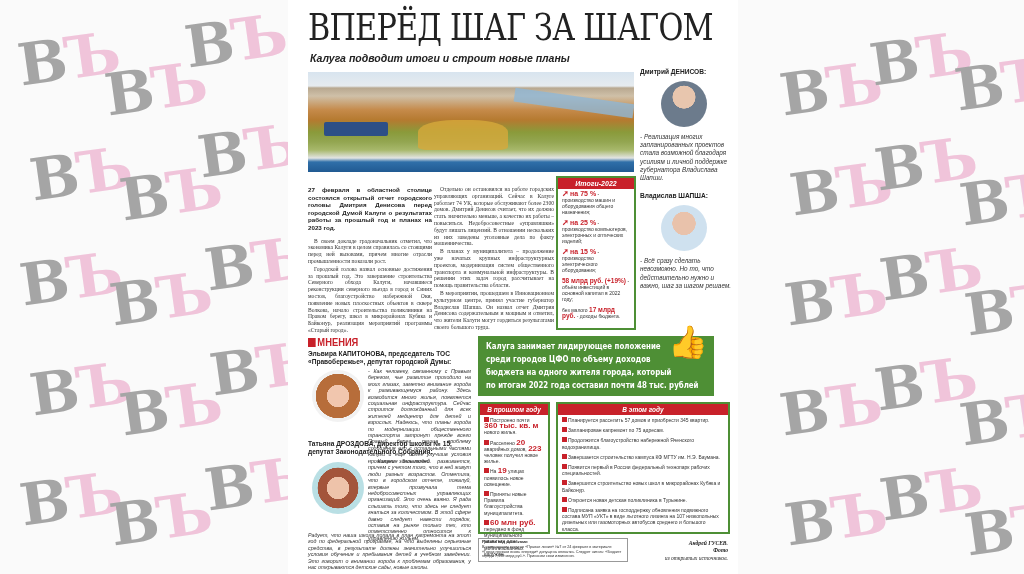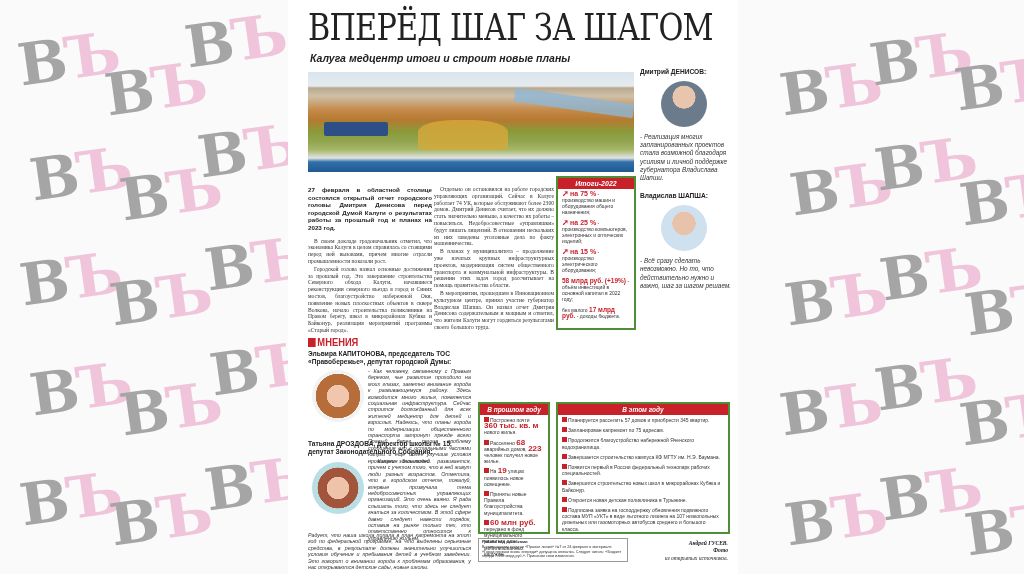--- a/index.html
+++ b/index.html
@@ -82,21 +82,21 @@
   <div class="logo" style="left:780px;top:380px;"><span class="b1">В</span><span class="b2">Ъ</span></div>
   <div class="logo" style="left:875px;top:355px;"><span class="b1">В</span><span class="b2">Ъ</span></div>
   <div class="logo" style="left:960px;top:390px;"><span class="b1">В</span><span class="b2">Ъ</span></div>
   <div class="logo" style="left:785px;top:490px;"><span class="b1">В</span><span class="b2">Ъ</span></div>
   <div class="logo" style="left:880px;top:465px;"><span class="b1">В</span><span class="b2">Ъ</span></div>
   <div class="logo" style="left:965px;top:500px;"><span class="b1">В</span><span class="b2">Ъ</span></div>
 </div>
 
 <div class="page">
   <div class="title">ВПЕРЁД ШАГ ЗА ШАГОМ</div>
-  <div class="subtitle">Калуга медцентр итоги и строит новые планы</div>
+  <div class="subtitle">Калуга подводит итоги и строит новые планы</div>
 
   <div class="photo">
     <div class="river"></div>
     <div class="stadium"></div>
     <div class="trees"></div>
   </div>
 
   <div class="col" style="left:20px;top:186px;width:124px;">
     <div class="lead">27 февраля в областной столице состоялся открытый отчет городского головы Дмитрия Денисова перед городской Думой Калуги о результатах работы за прошлый год и планах на 2023 год.</div>
     <div style="height:6px"></div>
@@ -133,25 +133,32 @@
 
   <div class="op-name" style="left:20px;top:350px;width:160px;">Эльвира КАПИТОНОВА, председатель ТОС «Правобережье», депутат городской Думы:</div>
   <div class="op-photo op1" style="left:24px;top:370px;"></div>
   <div class="op-text" style="left:80px;top:368px;width:103px;">- Как человеку, связанному с Правым берегом, чье развитие проходило на моих глазах, заметно внимание города к развивающемуся району. Здесь возводится много жилья, появляется социальная инфраструктура. Сейчас строится долгожданный для всех жителей медцентр для детей и взрослых. Надеюсь, что планы города по модернизации общественного транспорта затронут прежде всего Правый берег, решив проблему сообщения его с остальными частями Калуги и еще более улучшив условия проживания здесь людей.</div>
 
   <div class="op-name" style="left:20px;top:440px;width:160px;">Татьяна ДРОЗДОВА, директор школы № 15, депутат Законодательного Собрания:</div>
   <div class="op-photo op2" style="left:24px;top:462px;"></div>
   <div class="op-text" style="left:80px;top:458px;width:103px;">- Калуга динамично развивается, причем с учетом того, что в ней живут люди разных возрастов. Отметила, что в городском отчете, пожалуй, впервые прозвучала тема недобросовестных управляющих организаций. Это очень важно. Я рада слышать того, что здесь не следует гнаться за количеством. В этой сфере давно следует навести порядок, оставив на рынке только тех, кто ответственно относится к управлению жильем.</div>
   <div class="op-text" style="left:20px;top:532px;width:163px;">Радует, что наша школа попала в план капремонта на этот год по федеральной программе, на что выделены серьезные средства, в результате должны значительно улучшиться условия обучения и пребывания детей в учебном заведении. Это говорит о внимании города к проблемам образования, у нас открываются детские сады, новые школы.</div>
 
+  <div class="banner">
+    <span>Калуга занимает лидирующее положение</span>
+    <span>среди городов ЦФО по объему доходов</span>
+    <span>бюджета на одного жителя города, который</span>
+    <span>по итогам 2022 года составил почти 48 тыс. рублей</span>
+    <div class="thumb">👍</div>
+  </div>
 
   <div class="box" style="left:190px;top:402px;width:72px;height:132px;">
     <div class="hdr">В прошлом году</div>
     <div class="it"><span class="sq"></span><span>Построено почти</span> <span class="num">360 тыс. кв. м</span> <span>нового жилья.</span></div>
-    <div class="it"><span class="sq"></span><span>Расселено</span> <span class="num">68</span> <span>аварийных домов,</span> <span class="num">223</span> <span>человек получил новое жилье.</span></div>
+    <div class="it"><span class="sq"></span><span>Расселено</span> <span class="num">20</span> <span>аварийных домов,</span> <span class="num">223</span> <span>человек получил новое жилье.</span></div>
     <div class="it"><span class="sq"></span><span>На</span> <span class="num">19</span> <span>улицах появилось новое освещение.</span></div>
     <div class="it"><span class="sq"></span><span>Приняты новые Правила благоустройства муниципалитета.</span></div>
     <div class="it"><span class="sq"></span><span class="num">60 млн руб.</span> <span>передано в фонд муниципального развития для мобилизованных калужан.</span></div>
   </div>
 
   <div class="box" style="left:268px;top:402px;width:174px;height:132px;">
     <div class="hdr">В этом году</div>
     <div class="it"><span class="sq"></span><span>Планируется расселить 57 домов и приобрести 345 квартир.</span></div>
     <div class="it"><span class="sq"></span><span>Запланирован капремонт по 75 адресам.</span></div>
     <div class="it"><span class="sq"></span><span>Продолжится благоустройство набережной Яченского водохранилища.</span></div>

